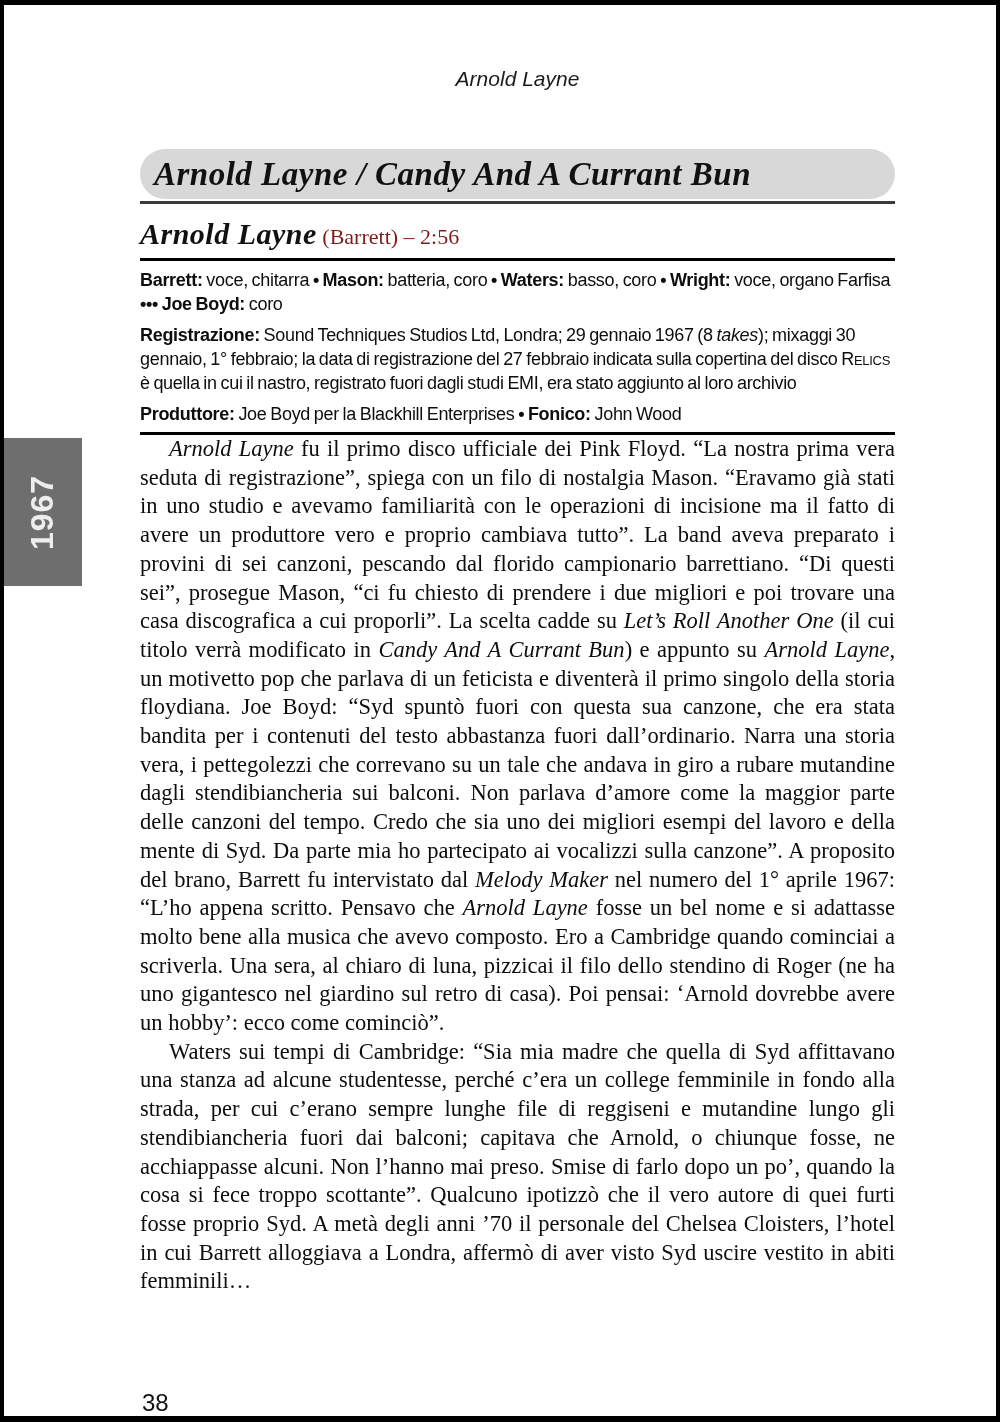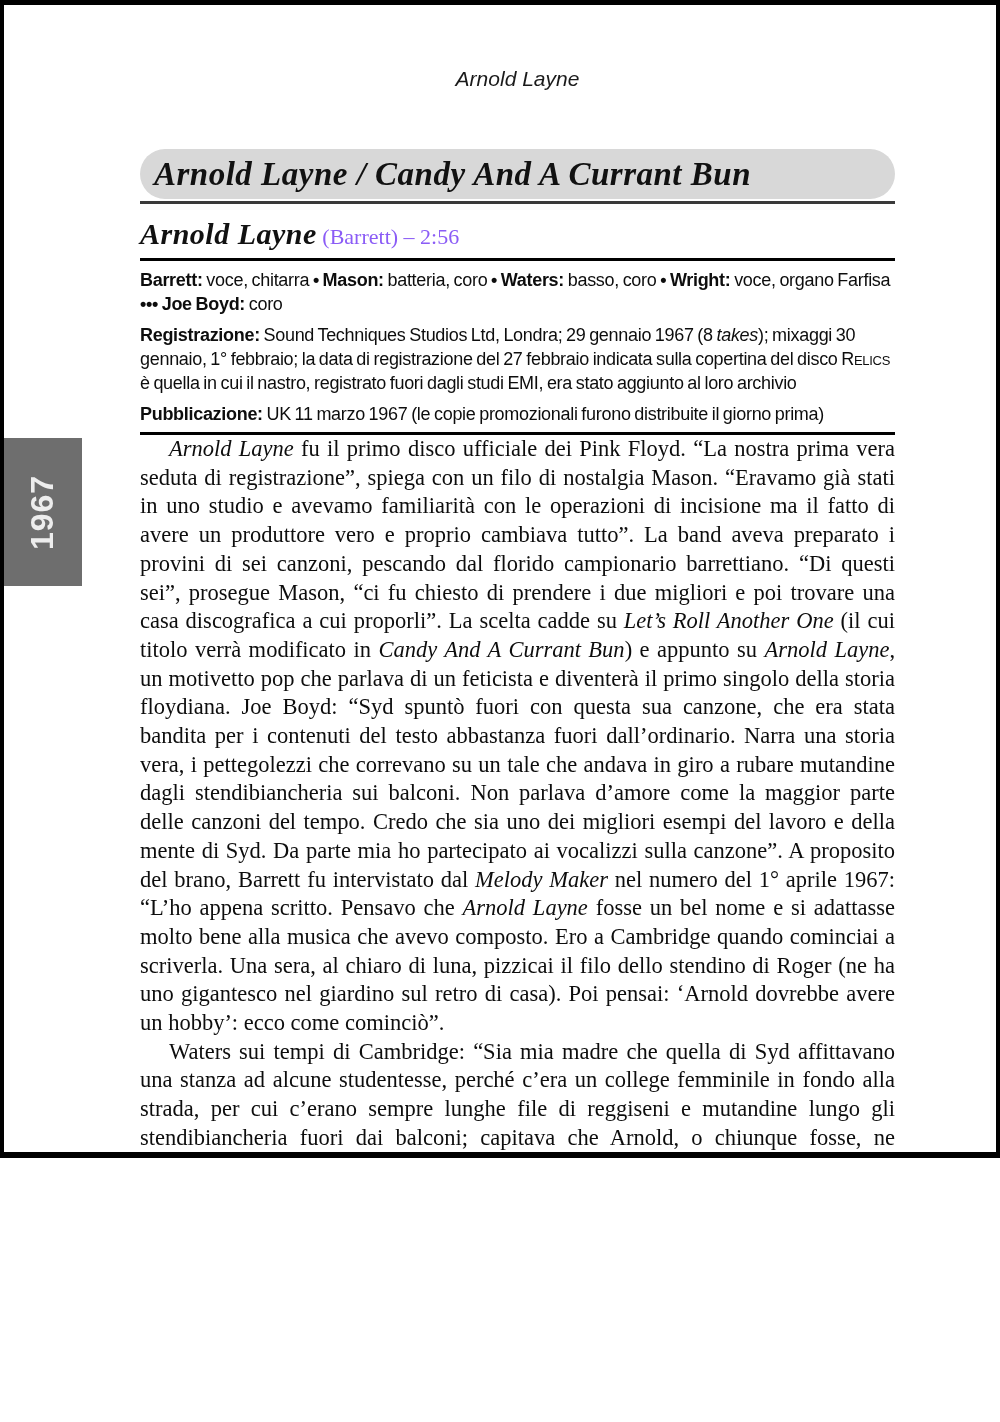--- a/index.html
+++ b/index.html
@@ -1,19 +1,19 @@
 <!DOCTYPE html>
 <html><head>
 <meta charset="utf-8">
 <style>
   html, body { margin: 0; padding: 0; background: #ffffff; }
   .page {
     position: relative;
     width: 1000px;
-    height: 1158px;
+    height: 1422px;
     box-sizing: border-box;
     background: #ffffff;
     border-style: solid;
     border-color: #000000;
     border-width: 5px 4px 6px 4px;
     overflow: hidden;
     color: #111111;
   }
   .content {
     box-sizing: border-box;
@@ -57,21 +57,21 @@
     white-space: nowrap;
   }
   .song-line .song-name {
     font-weight: bold;
     font-style: italic;
     font-size: 30px;
     letter-spacing: 0.5px;
   }
   .song-line .song-meta {
     font-size: 22px;
-    color: #8b5cf6;
+    color: #7f1d1d;
   }
   .rule {
     height: 3px;
     background: #000000;
   }
   .rule-under-title { margin-top: 7px; }
   .rule-under-credits { margin-top: 6px; }
   .credits {
     font-family: "Liberation Sans", sans-serif;
     font-size: 18px;
@@ -139,21 +139,21 @@
     </div>
     <div class="banner-rule"></div>
 
     <div class="song-line"><span class="song-name">Arnold Layne</span><span class="song-meta"> (Barrett) – 2:56</span></div>
 
     <div class="rule rule-under-title"></div>
 
     <div class="credits">
       <div class="credit-block"><span class="b">Barrett:</span><span> voce, chitarra </span><span class="b">•</span><span> </span><span class="b">Mason:</span><span> batteria, coro </span><span class="b">•</span><span> </span><span class="b">Waters:</span><span> basso, coro </span><span class="b">•</span><span> </span><span class="b">Wright:</span><span> voce, organo Farfisa </span><span class="b">•••</span><span> </span><span class="b">Joe Boyd:</span><span> coro</span></div>
       <div class="credit-block"><span class="b">Registrazione:</span><span> Sound Techniques Studios Ltd, Londra; 29 gennaio 1967 (8 </span><span class="i">takes</span><span>); mixaggi 30 gennaio, 1° febbraio; la data di registrazione del 27 febbraio indicata sulla copertina del disco </span><span class="sc">Relics</span><span> è quella in cui il nastro, registrato fuori dagli studi EMI, era stato aggiunto al loro archivio</span></div>
-      <div class="credit-block"><span class="b">Pubblicazione:</span><span> UK 11 marzo 1967 (le copie promozionali furono distribuite il giorno prima)</span></div>
+      <div class="credit-block"><span class="b">Produttore:</span><span> Joe Boyd per la Blackhill Enterprises </span><span class="b">•</span><span> </span><span class="b">Fonico:</span><span> John Wood</span></div>
     </div>
 
     <div class="rule rule-under-credits"></div>
 
     <div class="body-text">
       <p><span class="i">Arnold Layne</span><span> fu il primo disco ufficiale dei Pink Floyd. “La nostra prima vera seduta di registrazione”, spiega con un filo di nostalgia Mason. “Eravamo già stati in uno studio e avevamo familiarità con le operazioni di incisione ma il fatto di avere un produttore vero e proprio cambiava tutto”. La band aveva preparato i provini di sei canzoni, pescando dal florido campionario barrettiano. “Di questi sei”, prosegue Mason, “ci fu chiesto di prendere i due migliori e poi trovare una casa discografica a cui proporli”. La scelta cadde su </span><span class="i">Let’s Roll Another One</span><span> (il cui titolo verrà modificato in </span><span class="i">Candy And A Currant Bun</span><span>) e appunto su </span><span class="i">Arnold Layne</span><span>, un motivetto pop che parlava di un feticista e diventerà il primo singolo della storia floydiana. Joe Boyd: “Syd spuntò fuori con questa sua canzone, che era stata bandita per i contenuti del testo abbastanza fuori dall’ordinario. Narra una storia vera, i pettegolezzi che correvano su un tale che andava in giro a rubare mutandine dagli stendibiancheria sui balconi. Non parlava d’amore come la maggior parte delle canzoni del tempo. Credo che sia uno dei migliori esempi del lavoro e della mente di Syd. Da parte mia ho partecipato ai vocalizzi sulla canzone”. A proposito del brano, Barrett fu intervistato dal </span><span class="i">Melody Maker</span><span> nel numero del 1° aprile 1967: “L’ho appena scritto. Pensavo che </span><span class="i">Arnold Layne</span><span> fosse un bel nome e si adattasse molto bene alla musica che avevo composto. Ero a Cambridge quando cominciai a scriverla. Una sera, al chiaro di luna, pizzicai il filo dello stendino di Roger (ne ha uno gigantesco nel giardino sul retro di casa). Poi pensai: ‘Arnold dovrebbe avere un hobby’: ecco come cominciò”.</span></p>
       <p><span>Waters sui tempi di Cambridge: “Sia mia madre che quella di Syd affittavano una stanza ad alcune studentesse, perché c’era un college femminile in fondo alla strada, per cui c’erano sempre lunghe file di reggiseni e mutandine lungo gli stendibiancheria fuori dai balconi; capitava che Arnold, o chiunque fosse, ne acchiappasse alcuni. Non l’hanno mai preso. Smise di farlo dopo un po’, quando la cosa si fece troppo scottante”. Qualcuno ipotizzò che il vero autore di quei furti fosse proprio Syd. A metà degli anni ’70 il personale del Chelsea Cloisters, l’hotel in cui Barrett alloggiava a Londra, affermò di aver visto Syd uscire vestito in abiti femminili…</span></p>
     </div>
 
   </div>

